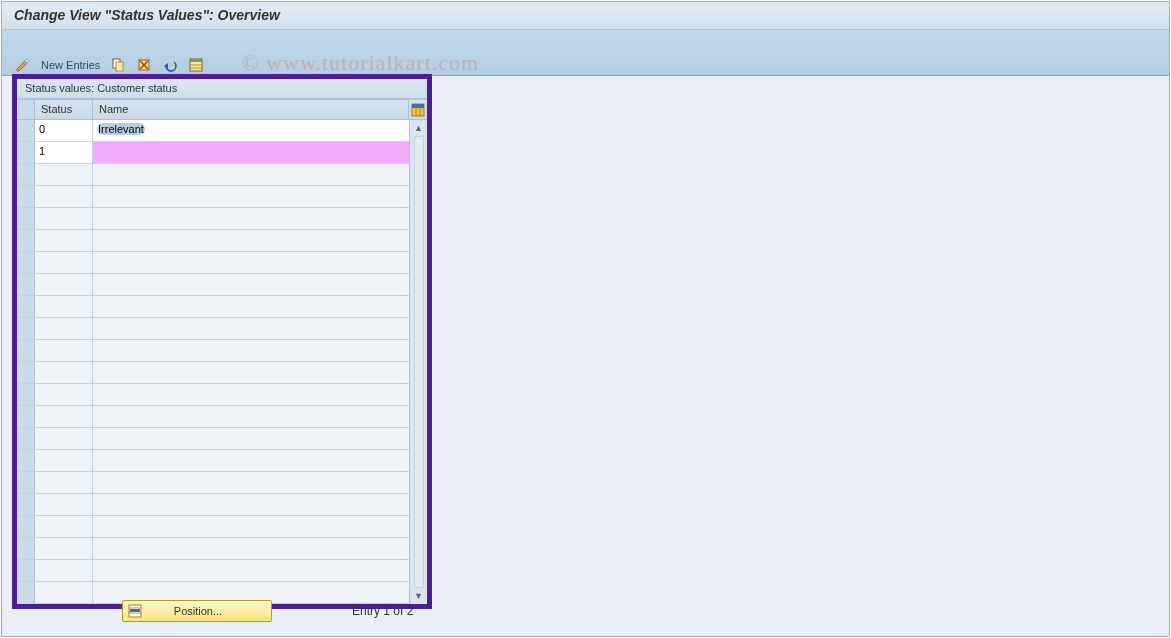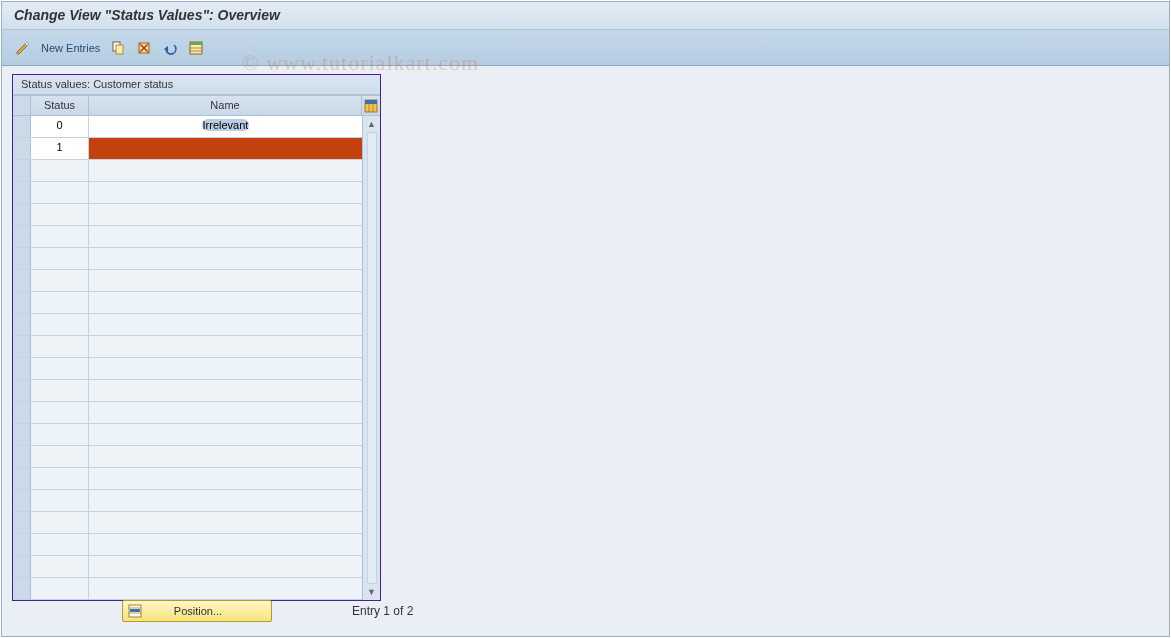--- a/index.html
+++ b/index.html
@@ -28,23 +28,23 @@
       font-style: italic;
       font-size: 14px;
       color: #333;
       height: 28px;
       display: flex;
       align-items: center;
     }
     .toolbar {
       background: linear-gradient(#c5d8ea, #b4cce2);
       border-bottom: 1px solid #8fa8c0;
-      height: 36px;
-      display: flex;
-      align-items: center;
+      height: 46px;
+      display: flex;
+      align-items: flex-end;
       padding: 0 10px;
       gap: 4px;
     }
     .tb-btn {
       display: inline-flex;
       align-items: center;
       height: 20px;
       padding: 0 3px;
       cursor: pointer;
     }
@@ -64,37 +64,36 @@
       letter-spacing: 1px;
       pointer-events: none;
       font-weight: normal;
     }
     .content {
       position: absolute;
       top: 72px;
       left: 10px;
     }
     .panel {
-      border: 1px solid #4c1d95;
-      width: 369px;
-      background: #c2410c;
+      border: 5px solid #4c1d95;
+      width: 420px;
+      background: #f0abfc;
     }
     .panel-title {
       background: linear-gradient(#dae6f1,#cfdeeb);
       border-bottom: 1px solid #b0c4d8;
       padding: 3px 8px 4px 8px;
       font-size: 11px;
       color: #333;
       height: 20px;
       display:flex;
       align-items:center;
     }
     .grid {
       border-top: 1px solid #b0c4d8;
-      text-align: center;
     }
     .grid-header {
       display: flex;
       background: #d2dfeb;
       border-bottom: 1px solid #aac0d6;
       height: 20px;
     }
     .gh-sel { width: 18px; border-right: 1px solid #aac0d6; background:#cbdae8;}
     .gh-col {
       padding: 3px 6px;

